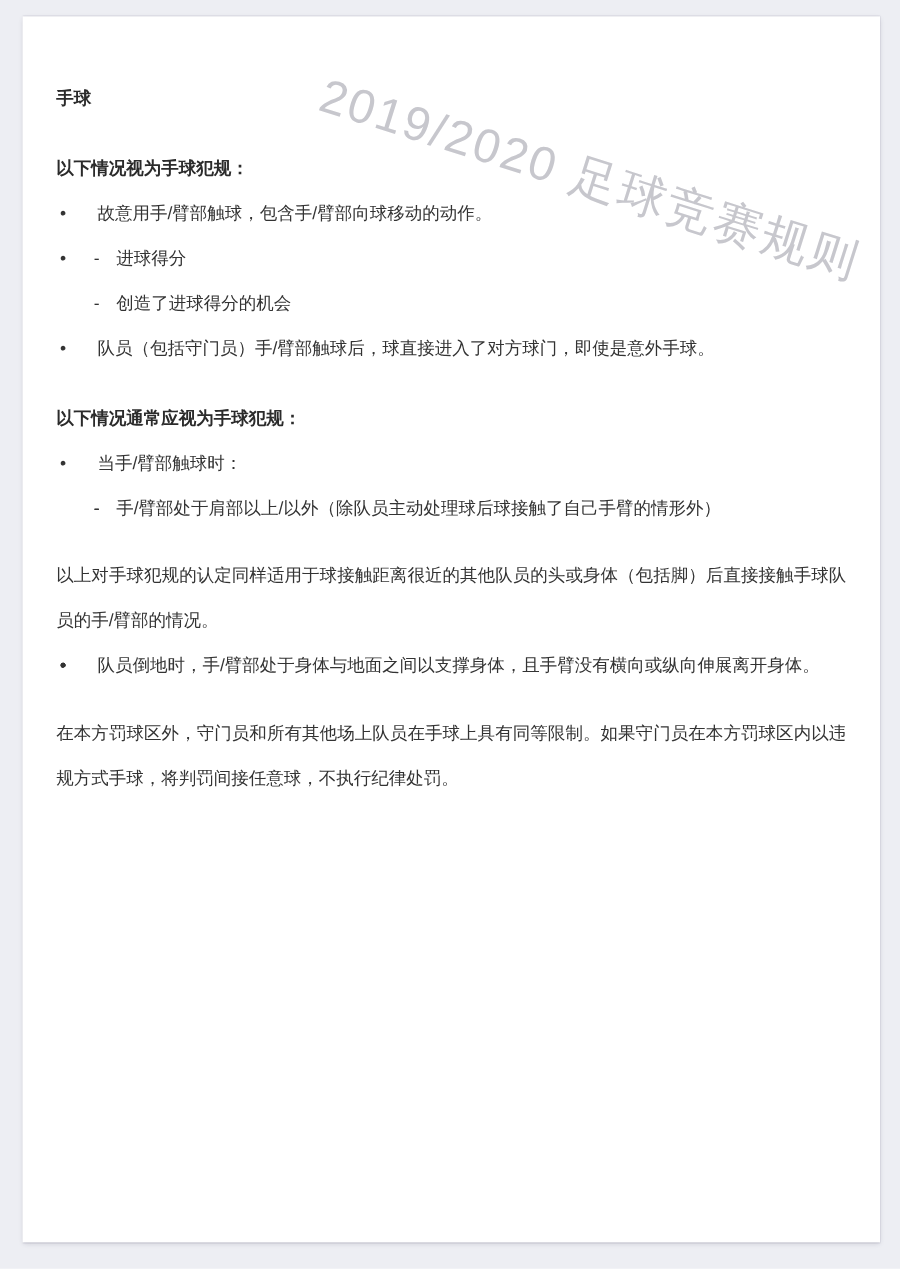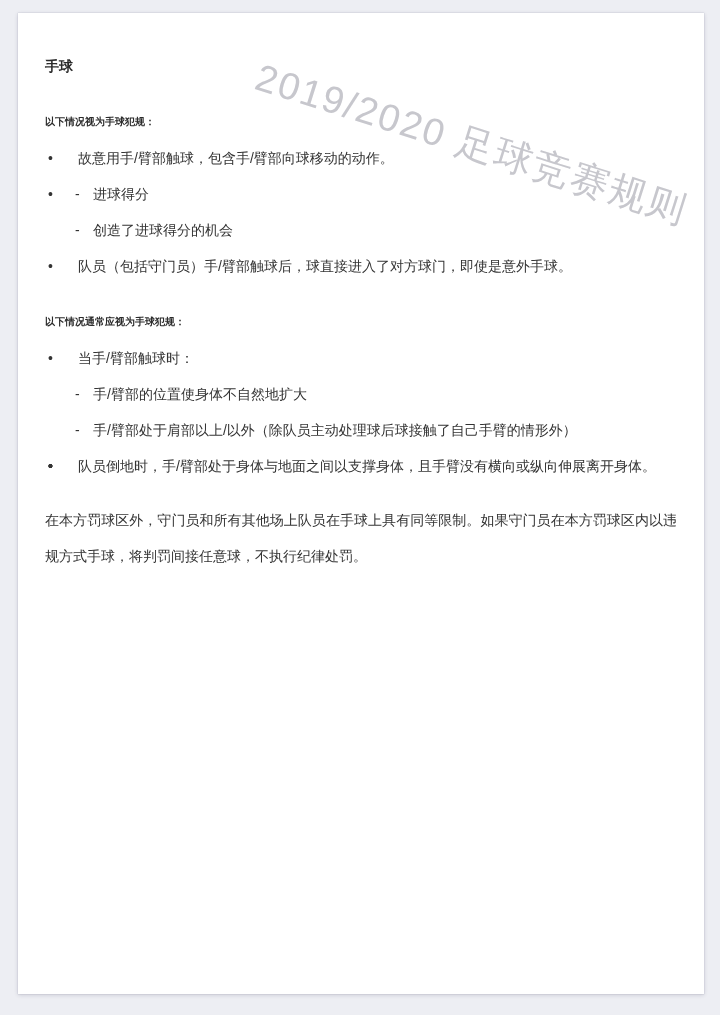--- a/index.html
+++ b/index.html
@@ -33,30 +33,31 @@
     z-index: 1;
   }
   .content {
     position: relative;
     z-index: 2;
     padding: 35px 0 0 27px;
     width: 632px;
     font-size: 14px;
     line-height: 36px;
     color: #333333;
+    margin-top: 12px;
   }
   .title {
     font-size: 14px;
     font-weight: 700;
     color: #2b2b2b;
     margin: 0;
     line-height: 36px;
   }
   .sec-h {
-    font-size: 10px;
+    font-size: 14px;
     font-weight: 700;
     color: #2b2b2b;
     margin: 20px 0 0 0;
     line-height: 36px;
   }
   .para { margin: 18px 0 0 0; text-align: justify; }
   .li { position: relative; padding-left: 33px; }
   .li .mk { position: absolute; left: 3px; top: 0; }
   .li.sub { padding-left: 48px; }
   .li.sub .mk { left: 30px; }
@@ -96,27 +97,27 @@
       </div>
 
       <div class="sec-h">以下情况通常应视为手球犯规：</div>
 
       <div class="li">
         <span class="mk">•</span>
         <span>当手/臂部触球时：</span>
       </div>
       <div class="li sub">
         <span class="mk">-</span>
-        <span>手/臂部的位置使身体不自然地扩大</span>
       </div>
       <div class="li sub">
         <span class="mk">-</span>
         <span>手/臂部处于肩部以上/以外（除队员主动处理球后球接触了自己手臂的情形外）</span>
       </div>
 
+      <div class="para">以上对手球犯规的认定同样适用于球接触距离很近的其他队员的头或身体（包括脚）后直接接触手球队员的手/臂部的情况。</div>
 
 
       <div class="li">
         <span class="mk">•</span>
       </div>
       <div class="li">
         <span class="mk">•</span>
       </div>
       <div class="li">
         <span class="mk">•</span>

